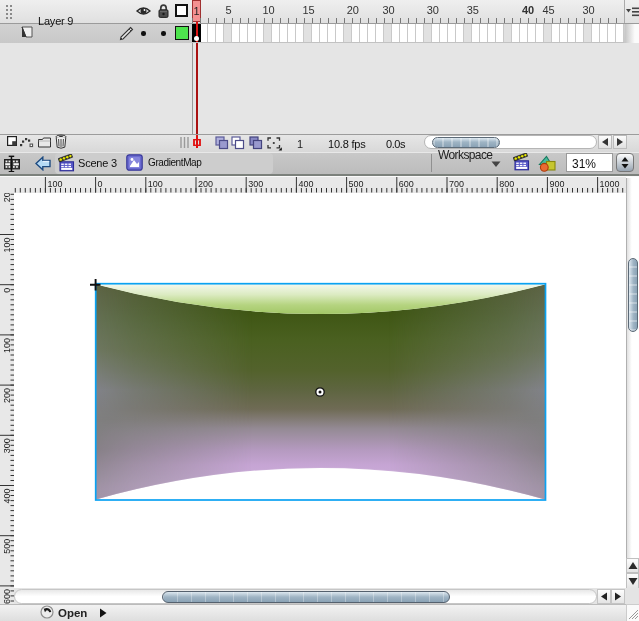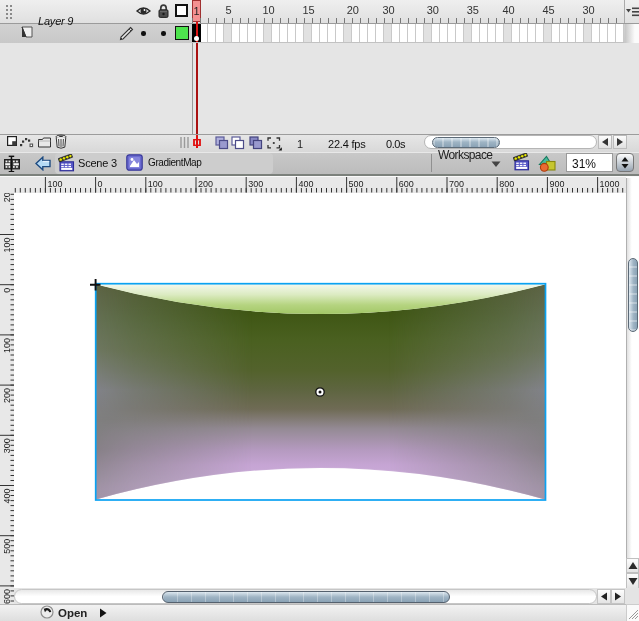--- a/index.html
+++ b/index.html
@@ -45,21 +45,21 @@
 <div class="abs" style="left:192px;top:0;width:9px;height:22px;background:#f39191;border:1px solid #a03030;"></div>
 <div class="abs" style="left:192px;top:4px;width:9px;height:14px;font-size:11px;color:#222;text-align:center;line-height:14px;">1</div>
 <div class="abs" style="left:0;top:4px;width:639px;height:14px;font-size:11px;color:#333;">
   <span class="abs" style="left:218px;width:21px;text-align:center;">5</span>
   <span class="abs" style="left:258px;width:21px;text-align:center;">10</span>
   <span class="abs" style="left:298px;width:21px;text-align:center;">15</span>
   <span class="abs" style="left:338px;width:21px;text-align:right;">20</span>
   <span class="abs" style="left:378px;width:21px;text-align:center;">30</span>
   <span class="abs" style="left:418px;width:21px;text-align:right;">30</span>
   <span class="abs" style="left:458px;width:21px;text-align:right;">35</span>
-  <span class="abs" style="left:498px;width:21px;text-align:center;">40</span>
+  <span class="abs" style="left:522px;width:21px;text-align:left;font-weight:bold;">40</span>
   <span class="abs" style="left:538px;width:21px;text-align:center;">45</span>
   <span class="abs" style="left:578px;width:21px;text-align:center;">30</span>
 </div>
 
 <svg class="abs" style="left:192px;top:18px;" width="432" height="5">
   <g stroke="#777" stroke-width="1">
         <path d="M0.5,0 V5 M8.5,0 V5 M16.5,0 V5 M24.5,0 V5 M32.5,0 V5 M40.5,0 V5 M48.5,0 V5 M56.5,0 V5 M64.5,0 V5 M72.5,0 V5 M80.5,0 V5 M88.5,0 V5 M96.5,0 V5 M104.5,0 V5 M112.5,0 V5 M120.5,0 V5 M128.5,0 V5 M136.5,0 V5 M144.5,0 V5 M152.5,0 V5 M160.5,0 V5 M168.5,0 V5 M176.5,0 V5 M184.5,0 V5 M192.5,0 V5 M200.5,0 V5 M208.5,0 V5 M216.5,0 V5 M224.5,0 V5 M232.5,0 V5 M240.5,0 V5 M248.5,0 V5 M256.5,0 V5 M264.5,0 V5 M272.5,0 V5 M280.5,0 V5 M288.5,0 V5 M296.5,0 V5 M304.5,0 V5 M312.5,0 V5 M320.5,0 V5 M328.5,0 V5 M336.5,0 V5 M344.5,0 V5 M352.5,0 V5 M360.5,0 V5 M368.5,0 V5 M376.5,0 V5 M384.5,0 V5 M392.5,0 V5 M400.5,0 V5 M408.5,0 V5 M416.5,0 V5 M424.5,0 V5 M432.5,0 V5 "></path>
       </g>
 </svg>
 
@@ -71,21 +71,21 @@
 </svg>
 <div class="abs" style="left:624px;top:0;width:1px;height:23px;background:#aaa;"></div>
 
 <div class="abs" style="left:0;top:23px;width:639px;height:21px;background:linear-gradient(#d2d2d2,#c8c8c8);border-top:1px solid #9b9b9b;"></div>
 
 <svg class="abs" style="left:21px;top:26px;" width="12" height="12" viewBox="0 0 12 12">
   <path d="M1,1 H11 V11 H5 Z" fill="#f0f0f0" stroke="#555" stroke-width="1"></path>
   <path d="M1,1 L5,11 L1,11 Z" fill="#333"></path>
   <path d="M1,1 L5,11" stroke="#333" stroke-width="1"></path>
 </svg>
-<div class="abs" style="left:38px;top:15px;font-size:11px;letter-spacing:-0.2px;color:#111;font-style:italic;">Layer 9</div>
+<div class="abs" style="left:38px;top:15px;font-size:11px;letter-spacing:-0.2px;color:#111;">Layer 9</div>
 
 <svg class="abs" style="left:118px;top:26px;" width="16" height="16" viewBox="0 0 16 16">
   <path d="M12.5,1.5 L14.5,3.5 L5,13 L2.5,13.5 L3,11 Z" fill="#e8e8e8" stroke="#333" stroke-width="1.1"></path>
   <path d="M11,3 L13,5" stroke="#333" stroke-width="0.8"></path>
   <path d="M2.5,13.5 L4,12" stroke="#333" stroke-width="1"></path>
 </svg>
 <div class="abs" style="left:141px;top:31px;width:4.5px;height:4.5px;border-radius:50%;background:#111;"></div>
 <div class="abs" style="left:161px;top:31px;width:4.5px;height:4.5px;border-radius:50%;background:#111;"></div>
 <div class="abs" style="left:175px;top:26px;width:14px;height:14px;background:#4ee44e;border:1.6px solid #111;"></div>
 
@@ -206,21 +206,21 @@
 <svg class="abs" style="left:249px;top:136px;" width="14" height="14" viewBox="0 0 14 14">
   <rect x="1" y="1" width="8" height="8" fill="#8888c4" stroke="#44447e" stroke-width="1.2"></rect>
   <rect x="4.5" y="4.5" width="8" height="8" fill="#9a9ace" stroke="#44447e" stroke-width="1.2"></rect>
 </svg>
 <svg class="abs" style="left:267px;top:137px;" width="15" height="14" viewBox="0 0 15 14">
   <path d="M4,1 H1 V3.8 M1,8 V10.8 H4 M9.5,1 H12.5 V3.8 M12.5,8 V10.8 H9.5" fill="none" stroke="#333" stroke-width="1.3"></path>
   <circle cx="6.8" cy="6" r="1.1" fill="#333"></circle>
   <path d="M11.5,13.5 L14.8,13.5 L14.8,10.2 Z" fill="#111"></path>
 </svg>
 <div class="abs" style="left:290px;top:138px;width:20px;font-size:11px;color:#222;text-align:center;">1</div>
-<div class="abs" style="left:328px;top:138px;font-size:11px;letter-spacing:-0.2px;color:#111;">22.4 fps</div>
+<div class="abs" style="left:328px;top:138px;font-size:11px;letter-spacing:-0.2px;color:#111;">10.8 fps</div>
 <div class="abs" style="left:386px;top:138px;font-size:11px;letter-spacing:-0.4px;color:#111;">0.0s</div>
 
 <div class="abs" style="left:424px;top:135px;width:173px;height:14px;background:#fff;border:1px solid #b5b5b5;border-radius:7px;"></div>
 <div class="abs" style="left:432px;top:136.5px;width:68px;height:11px;border-radius:6px;background:repeating-linear-gradient(90deg, rgba(255,255,255,0.3) 0 1.5px, rgba(255,255,255,0) 1.5px 9px),linear-gradient(#dde8f0,#9fb4c4 45%,#8aa2b5);border:1px solid #5c6a77;"></div>
 <div class="abs" style="left:598px;top:135px;width:14px;height:14px;background:linear-gradient(#fcfcfc,#e0e0e0);border:1px solid #bbb;"></div>
 <svg class="abs" style="left:601px;top:138px;" width="8" height="8">
       <path d="M7,0 L7,8 L1,4 Z" fill="#333"></path>
     </svg>
 <div class="abs" style="left:613px;top:135px;width:14px;height:14px;background:linear-gradient(#fcfcfc,#e0e0e0);border:1px solid #bbb;"></div>
 <svg class="abs" style="left:616px;top:138px;" width="8" height="8">

